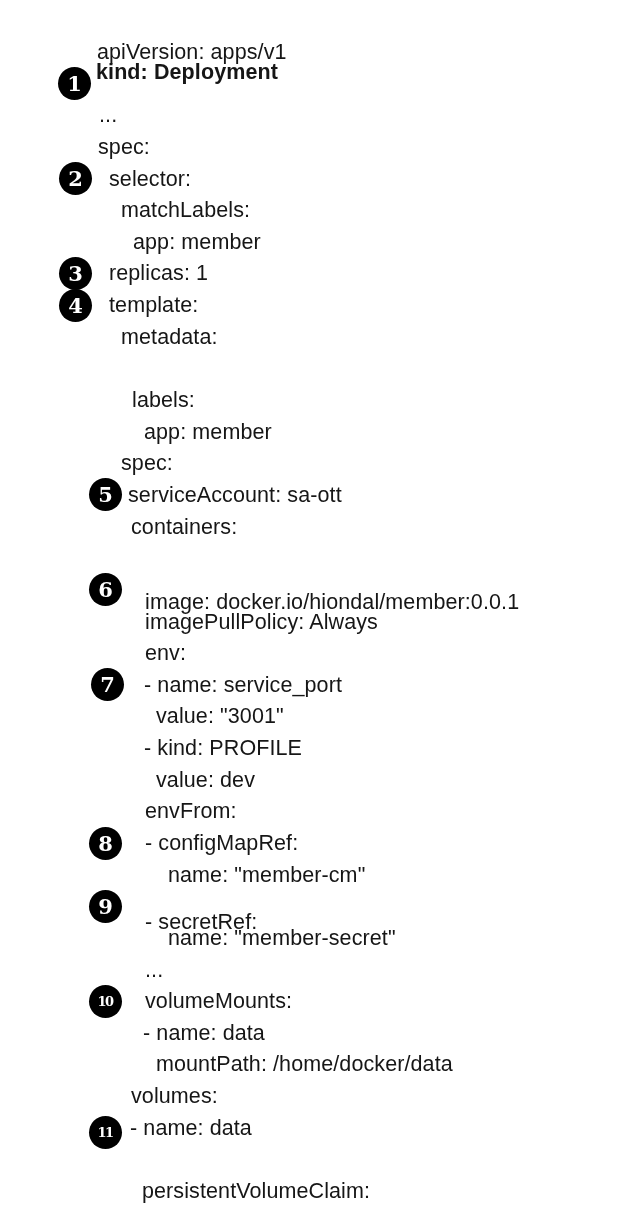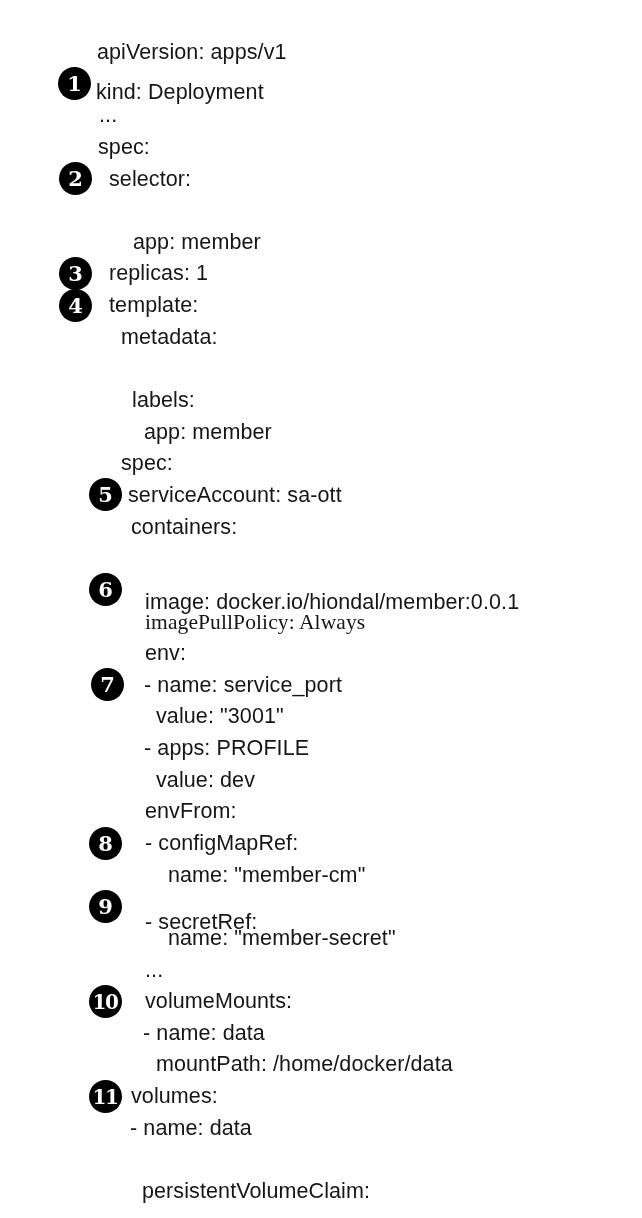--- a/index.html
+++ b/index.html
@@ -30,67 +30,68 @@
     color: var(--badge-fg, #ffffff);
     font-family: "DejaVu Serif", serif;
     font-weight: 700;
     font-size: 21px;
     display: flex;
     align-items: center;
     justify-content: center;
     box-sizing: border-box;
   }
   .badge.badge-2 {
-    font-size: 20px;
+    font-size: 13px;
     letter-spacing: -1.5px;
     padding-right: 1px;
   }
 </style>
 </head>
 <body>
 
 <div class="page">
     <div class="code-line" style="left: 97px; top: 36px;">apiVersion: apps/v1</div>
     <span class="badge" style="left: 58px; top: 67px;">1</span>
-    <div class="code-line" style="left: 96px; top: 76px;">kind: Deployment</div>
+    <div class="code-line" style="left: 96px; top: 56px; font-weight: bold;">kind: Deployment</div>
     <div class="code-line" style="left: 99px; top: 99px;">...</div>
     <div class="code-line" style="left: 98px; top: 131px;">spec:</div>
     <span class="badge" style="left: 59px; top: 162px;">2</span>
     <div class="code-line" style="left: 109px; top: 163px;">selector:</div>
+    <div class="code-line" style="left: 121px; top: 194px;">matchLabels:</div>
     <div class="code-line" style="left: 133px; top: 226px;">app: member</div>
     <span class="badge" style="left: 59px; top: 257px;">3</span>
     <div class="code-line" style="left: 109px; top: 257px; text-align: center;">replicas: 1</div>
     <span class="badge" style="left: 59px; top: 289px;">4</span>
     <div class="code-line" style="left: 109px; top: 289px;">template:</div>
     <div class="code-line" style="left: 121px; top: 321px; text-align: right;">metadata:</div>
     <div class="code-line" style="left: 132px; top: 384px;">labels:</div>
     <div class="code-line" style="left: 144px; top: 416px;">app: member</div>
     <div class="code-line" style="left: 121px; top: 447px;">spec:</div>
     <span class="badge" style="left: 89px; top: 478px;">5</span>
     <div class="code-line" style="left: 128px; top: 479px;">serviceAccount: sa-ott</div>
     <div class="code-line" style="left: 131px; top: 511px;">containers:</div>
     <span class="badge" style="left: 89px; top: 573px;">6</span>
     <div class="code-line" style="left: 145px; top: 586px;">image: docker.io/hiondal/member:0.0.1</div>
-    <div class="code-line" style="left: 145px; top: 606px; font-family: Liberation Serif, serif;">imagePullPolicy: Always</div>
+    <div class="code-line" style="left: 145px; top: 606px;">imagePullPolicy: Always</div>
     <div class="code-line" style="left: 145px; top: 637px;">env:</div>
     <span class="badge" style="left: 91px; top: 668px;">7</span>
     <div class="code-line" style="left: 144px; top: 669px;">- name: service_port</div>
     <div class="code-line" style="left: 156px; top: 700px;">value: "3001"</div>
-    <div class="code-line" style="left: 144px; top: 732px;">- apps: PROFILE</div>
+    <div class="code-line" style="left: 144px; top: 732px;">- kind: PROFILE</div>
     <div class="code-line" style="left: 156px; top: 764px;">value: dev</div>
     <div class="code-line" style="left: 145px; top: 795px;">envFrom:</div>
     <span class="badge" style="left: 89px; top: 827px;">8</span>
     <div class="code-line" style="left: 145px; top: 827px;">- configMapRef:</div>
     <div class="code-line" style="left: 168px; top: 859px;">name: "member-cm"</div>
     <span class="badge" style="left: 89px; top: 890px;">9</span>
     <div class="code-line" style="left: 145px; top: 890px; margin-top: 16px;">- secretRef:</div>
     <div class="code-line" style="left: 168px; top: 922px;">name: "member-secret"</div>
     <div class="code-line" style="left: 145px; top: 954px;">...</div>
     <span class="badge badge-2" style="left: 89px; top: 985px;">10</span>
     <div class="code-line" style="left: 145px; top: 985px;">volumeMounts:</div>
     <div class="code-line" style="left: 143px; top: 1017px;">- name: data</div>
     <div class="code-line" style="left: 156px; top: 1048px;">mountPath: /home/docker/data</div>
-    <span class="badge badge-2" style="left: 89px; top: 1080px;">11</span>
+    <span class="badge badge-2" style="left: 89px; top: 1116px;">11</span>
     <div class="code-line" style="left: 131px; top: 1080px;">volumes:</div>
     <div class="code-line" style="left: 130px; top: 1112px;">- name: data</div>
     <div class="code-line" style="left: 142px; top: 1175px; text-align: right;">persistentVolumeClaim:</div>
     <div class="code-line" style="left: 152px; top: 1234px;">claimName: ott</div>
   </div>
 
 </body></html>

